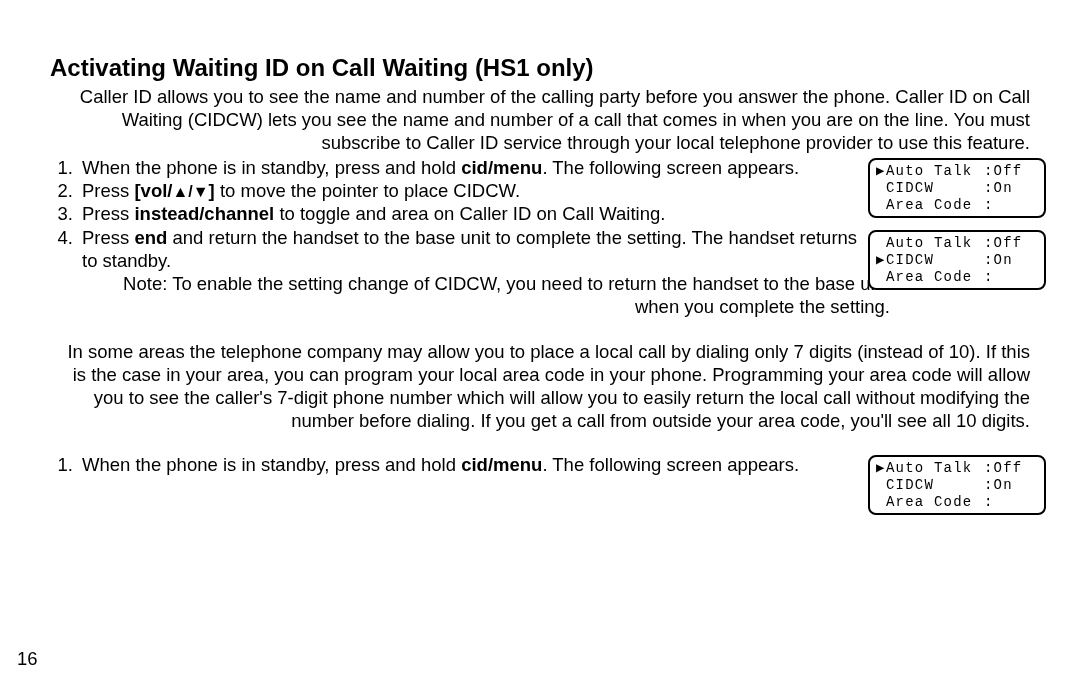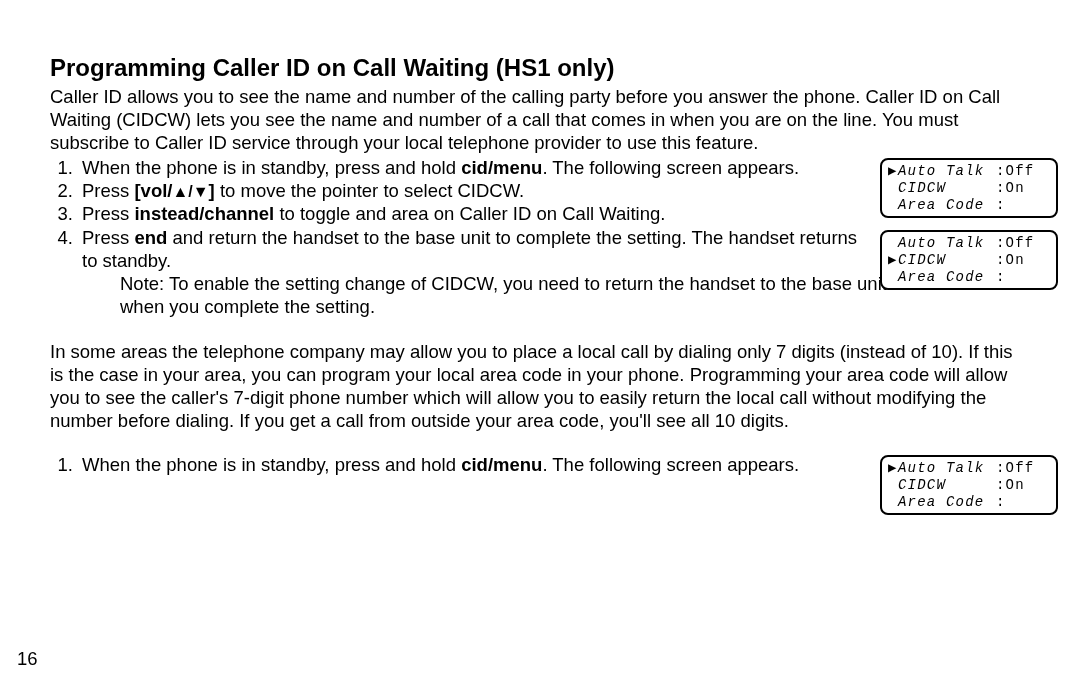--- a/index.html
+++ b/index.html
@@ -21,28 +21,29 @@
   h2 {
     font-size: 24px;
     font-weight: bold;
     margin: 0 0 2px 0;
     line-height: 1.2;
   }
   p {
     font-size: 18.5px;
     margin: 0;
     line-height: 1.25;
+    text-align: right;
   }
   .intro {
     margin-bottom: 2px;
   }
   .list-block {
     display: flex;
     align-items: flex-start;
-    gap: 20px;
+    gap: 8px;
   }
   .list-col {
     flex: 0 0 auto;
     width: 810px;
   }
   .list-col-wide {
     width: 810px;
   }
   ol {
     font-size: 18.5px;
@@ -84,21 +85,20 @@
   .lcd .row {
     display: flex;
   }
   .lcd .ptr {
     width: 10px;
     display: inline-block;
   }
   .lcd .label {
     flex: 0 0 auto;
     width: 98px;
-    font-style: italic;
   }
   .lcd .colon {
     flex: 0 0 auto;
   }
   .lcd .val {
     flex: 0 0 auto;
   }
   .section-gap {
     height: 22px;
   }
@@ -117,31 +117,31 @@
     font-family: Arial, sans-serif;
     font-size: 16px;
     vertical-align: baseline;
   }
 </style>
 </head>
 <body>
 
 <div class="page">
 
-  <h2>Programming Caller ID on Call Waiting (HS1 only)</h2>
+  <h2>Activating Waiting ID on Call Waiting (HS1 only)</h2>
   <p class="intro">Caller ID allows you to see the name and number of the calling party before you answer the phone. Caller ID on Call Waiting (CIDCW) lets you see the name and number of a call that comes in when you are on the line. You must subscribe to Caller ID service through your local telephone provider to use this feature.</p>
 
   <div class="list-block">
     <div class="list-col list-col-wide">
       <ol>
         <li>
           <span>When the phone is in standby, press and hold </span><b>cid/menu</b><span>. The following screen appears.</span>
         </li>
         <li>
-          <span>Press </span><b><span>[vol/</span><span class="arrow-glyph">▲/▼</span><span>]</span></b><span> to move the pointer to select CIDCW.</span>
+          <span>Press </span><b><span>[vol/</span><span class="arrow-glyph">▲/▼</span><span>]</span></b><span> to move the pointer to place CIDCW.</span>
         </li>
         <li>
           <span>Press </span><b>instead/channel</b><span> to toggle and area on Caller ID on Call Waiting.</span>
         </li>
         <li>
           <span>Press </span><b>end</b><span> and return the handset to the base unit to complete the setting. The handset returns to standby.</span>
         </li>
       </ol>
       <p class="note">Note: To enable the setting change of CIDCW, you need to return the handset to the base unit when you complete the setting.</p>
     </div>

